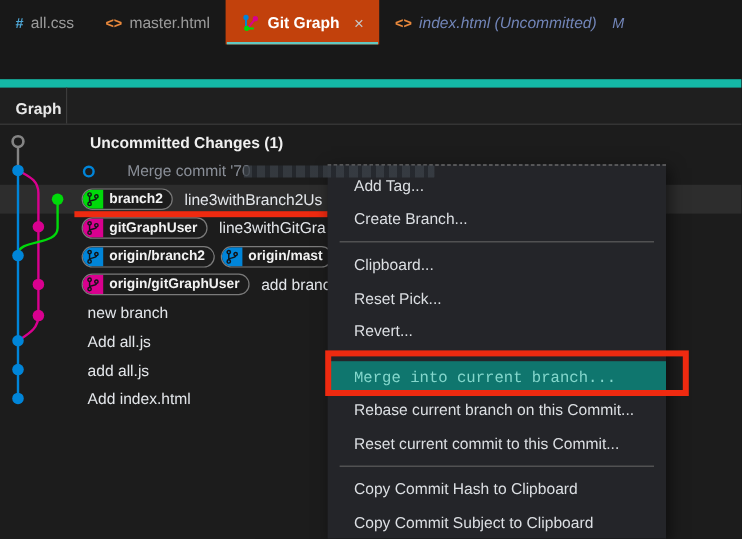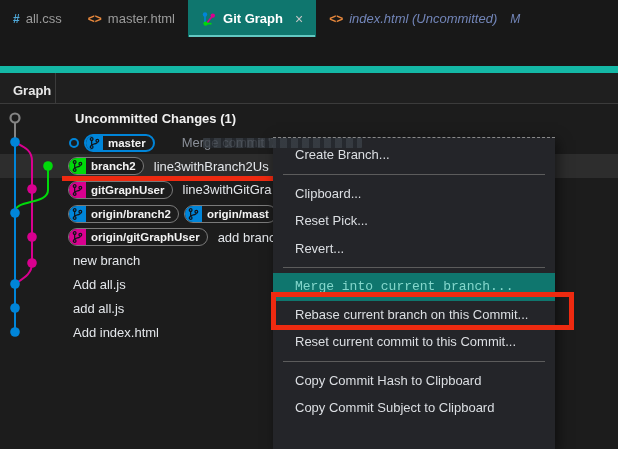--- a/index.html
+++ b/index.html
@@ -6,21 +6,21 @@
   html,body { width:618px; height:449px; overflow:hidden; background:#1c1c1c;
               font-family:"Liberation Sans", sans-serif; }
   .stage { position:relative; width:618px; height:449px; background:#1c1c1c; }
 
   
   .topchrome { position:absolute; left:0; top:0; width:618px; height:66px; background:#181818; }
   .tabbar { display:flex; height:37px; align-items:stretch; }
   .tab { display:flex; align-items:center; gap:6px; padding:0 13px; position:relative;
          font-size:13px; color:#9b9b9b; cursor:pointer; }
   .tab .ticon { font-weight:bold; font-size:12px; }
-  .tab.active { background:#0f766e; color:#ffffff; font-weight:600; }
+  .tab.active { background:#c2410c; color:#ffffff; font-weight:600; }
   .tab.active::after { content:""; position:absolute; left:1px; right:1px; bottom:0;
                        height:2.5px; background:#62c8c2; }
   .tab .close { margin-left:6px; font-size:14px; color:#c6c6c6; font-weight:400; }
   .tab.modtab { font-style:italic; color:#7285b8; }
   .tab.modtab .mbadge { margin-left:7px; font-size:12px; color:#7285b8; }
   .gg-ticon { width:16px; height:16px; }
 
   
   .colhead { position:absolute; left:0; top:66px; width:618px; height:38px; background:#1f1f1f;
              border-top:7px solid #14b8a6; border-bottom:1px solid #3b3b3b; }
@@ -122,99 +122,88 @@
   </svg>
 
   <div class="rows">
 
     <div class="grow">
       <span class="uncommitted">Uncommitted Changes (1)</span>
     </div>
 
     <div class="grow">
       <span class="headring"></span>
-      <span class="pill head">
+      <span class="msg dim">Merge commit '70</span>
+    </div>
+
+    <div class="grow">
+      <span class="pill">
+        <span class="pic" style="background:#00d90a">
+          <svg width="13" height="14" viewBox="0 0 16 16" fill="none" stroke="#101418" stroke-width="1.5">
+            <circle cx="4.5" cy="3.2" r="1.7"></circle>
+              <circle cx="4.5" cy="12.8" r="1.7"></circle>
+              <circle cx="11.5" cy="5.2" r="1.7"></circle>
+            <path d="M4.5 5 V11 M11.5 7 C11.5 9.6 4.5 8.6 4.5 11"></path>
+          </svg>
+        </span>
+        <span class="ptx">branch2</span>
+      </span>
+      <span class="msg">line3withBranch2Us</span>
+    </div>
+
+    <div class="grow">
+      <span class="pill">
+        <span class="pic" style="background:#d9008f">
+          <svg width="13" height="14" viewBox="0 0 16 16" fill="none" stroke="#101418" stroke-width="1.5">
+            <circle cx="4.5" cy="3.2" r="1.7"></circle>
+              <circle cx="4.5" cy="12.8" r="1.7"></circle>
+              <circle cx="11.5" cy="5.2" r="1.7"></circle>
+            <path d="M4.5 5 V11 M11.5 7 C11.5 9.6 4.5 8.6 4.5 11"></path>
+          </svg>
+        </span>
+        <span class="ptx">gitGraphUser</span>
+      </span>
+      <span class="msg">line3withGitGra</span>
+    </div>
+
+    <div class="grow">
+      <span class="pill">
         <span class="pic" style="background:#0085d9">
           <svg width="13" height="14" viewBox="0 0 16 16" fill="none" stroke="#101418" stroke-width="1.5">
             <circle cx="4.5" cy="3.2" r="1.7"></circle>
               <circle cx="4.5" cy="12.8" r="1.7"></circle>
               <circle cx="11.5" cy="5.2" r="1.7"></circle>
             <path d="M4.5 5 V11 M11.5 7 C11.5 9.6 4.5 8.6 4.5 11"></path>
           </svg>
         </span>
-        <span class="ptx">master</span>
-      </span>
-      <span class="msg dim">Merge commit '70</span>
-    </div>
-
-    <div class="grow">
-      <span class="pill">
-        <span class="pic" style="background:#00d90a">
-          <svg width="13" height="14" viewBox="0 0 16 16" fill="none" stroke="#101418" stroke-width="1.5">
-            <circle cx="4.5" cy="3.2" r="1.7"></circle>
-              <circle cx="4.5" cy="12.8" r="1.7"></circle>
-              <circle cx="11.5" cy="5.2" r="1.7"></circle>
-            <path d="M4.5 5 V11 M11.5 7 C11.5 9.6 4.5 8.6 4.5 11"></path>
-          </svg>
-        </span>
-        <span class="ptx">branch2</span>
-      </span>
-      <span class="msg">line3withBranch2Us</span>
+        <span class="ptx">origin/branch2</span>
+      </span>
+      <span class="pill">
+        <span class="pic" style="background:#0085d9">
+          <svg width="13" height="14" viewBox="0 0 16 16" fill="none" stroke="#101418" stroke-width="1.5">
+            <circle cx="4.5" cy="3.2" r="1.7"></circle>
+              <circle cx="4.5" cy="12.8" r="1.7"></circle>
+              <circle cx="11.5" cy="5.2" r="1.7"></circle>
+            <path d="M4.5 5 V11 M11.5 7 C11.5 9.6 4.5 8.6 4.5 11"></path>
+          </svg>
+        </span>
+        <span class="ptx">origin/mast</span>
+      </span>
     </div>
 
     <div class="grow">
       <span class="pill">
         <span class="pic" style="background:#d9008f">
           <svg width="13" height="14" viewBox="0 0 16 16" fill="none" stroke="#101418" stroke-width="1.5">
             <circle cx="4.5" cy="3.2" r="1.7"></circle>
               <circle cx="4.5" cy="12.8" r="1.7"></circle>
               <circle cx="11.5" cy="5.2" r="1.7"></circle>
             <path d="M4.5 5 V11 M11.5 7 C11.5 9.6 4.5 8.6 4.5 11"></path>
           </svg>
         </span>
-        <span class="ptx">gitGraphUser</span>
-      </span>
-      <span class="msg">line3withGitGra</span>
-    </div>
-
-    <div class="grow">
-      <span class="pill">
-        <span class="pic" style="background:#0085d9">
-          <svg width="13" height="14" viewBox="0 0 16 16" fill="none" stroke="#101418" stroke-width="1.5">
-            <circle cx="4.5" cy="3.2" r="1.7"></circle>
-              <circle cx="4.5" cy="12.8" r="1.7"></circle>
-              <circle cx="11.5" cy="5.2" r="1.7"></circle>
-            <path d="M4.5 5 V11 M11.5 7 C11.5 9.6 4.5 8.6 4.5 11"></path>
-          </svg>
-        </span>
-        <span class="ptx">origin/branch2</span>
-      </span>
-      <span class="pill">
-        <span class="pic" style="background:#0085d9">
-          <svg width="13" height="14" viewBox="0 0 16 16" fill="none" stroke="#101418" stroke-width="1.5">
-            <circle cx="4.5" cy="3.2" r="1.7"></circle>
-              <circle cx="4.5" cy="12.8" r="1.7"></circle>
-              <circle cx="11.5" cy="5.2" r="1.7"></circle>
-            <path d="M4.5 5 V11 M11.5 7 C11.5 9.6 4.5 8.6 4.5 11"></path>
-          </svg>
-        </span>
-        <span class="ptx">origin/mast</span>
-      </span>
-    </div>
-
-    <div class="grow">
-      <span class="pill">
-        <span class="pic" style="background:#d9008f">
-          <svg width="13" height="14" viewBox="0 0 16 16" fill="none" stroke="#101418" stroke-width="1.5">
-            <circle cx="4.5" cy="3.2" r="1.7"></circle>
-              <circle cx="4.5" cy="12.8" r="1.7"></circle>
-              <circle cx="11.5" cy="5.2" r="1.7"></circle>
-            <path d="M4.5 5 V11 M11.5 7 C11.5 9.6 4.5 8.6 4.5 11"></path>
-          </svg>
-        </span>
         <span class="ptx">origin/gitGraphUser</span>
       </span>
       <span class="msg">add branc</span>
     </div>
 
     <div class="grow">
       <span class="msg">new branch</span>
     </div>
     <div class="grow">
       <span class="msg">Add all.js</span>
@@ -223,20 +212,21 @@
       <span class="msg">add all.js</span>
     </div>
     <div class="grow">
       <span class="msg">Add index.html</span>
     </div>
   </div>
 
   <div class="smudge"></div>
 
   <div class="menu">
+    <div class="mi">Add Tag...</div>
     <div class="mi">Create Branch...</div>
     <div class="msep"></div>
     <div class="mi">Clipboard...</div>
     <div class="mi">Reset Pick...</div>
     <div class="mi">Revert...</div>
     <div class="msep"></div>
     <div class="mi accent">Merge into current branch...</div>
     <div class="mi">Rebase current branch on this Commit...</div>
     <div class="mi">Reset current commit to this Commit...</div>
     <div class="msep"></div>

